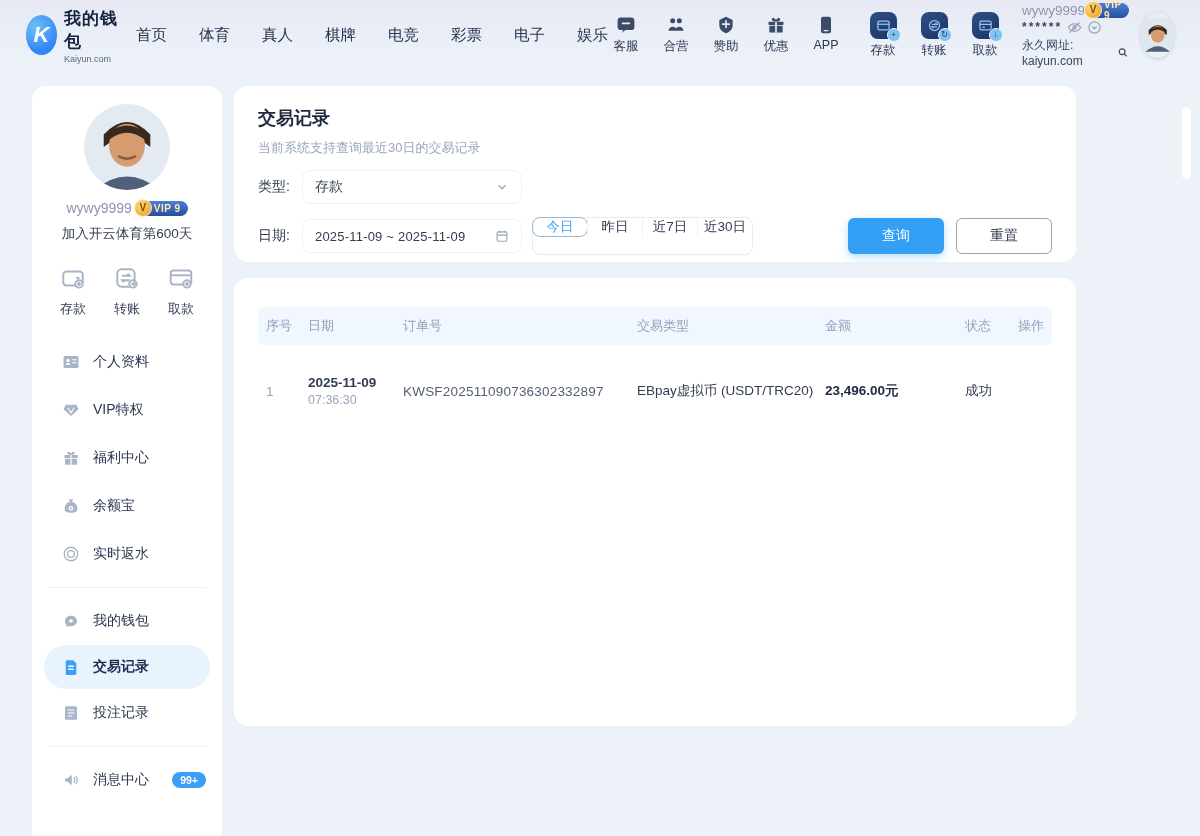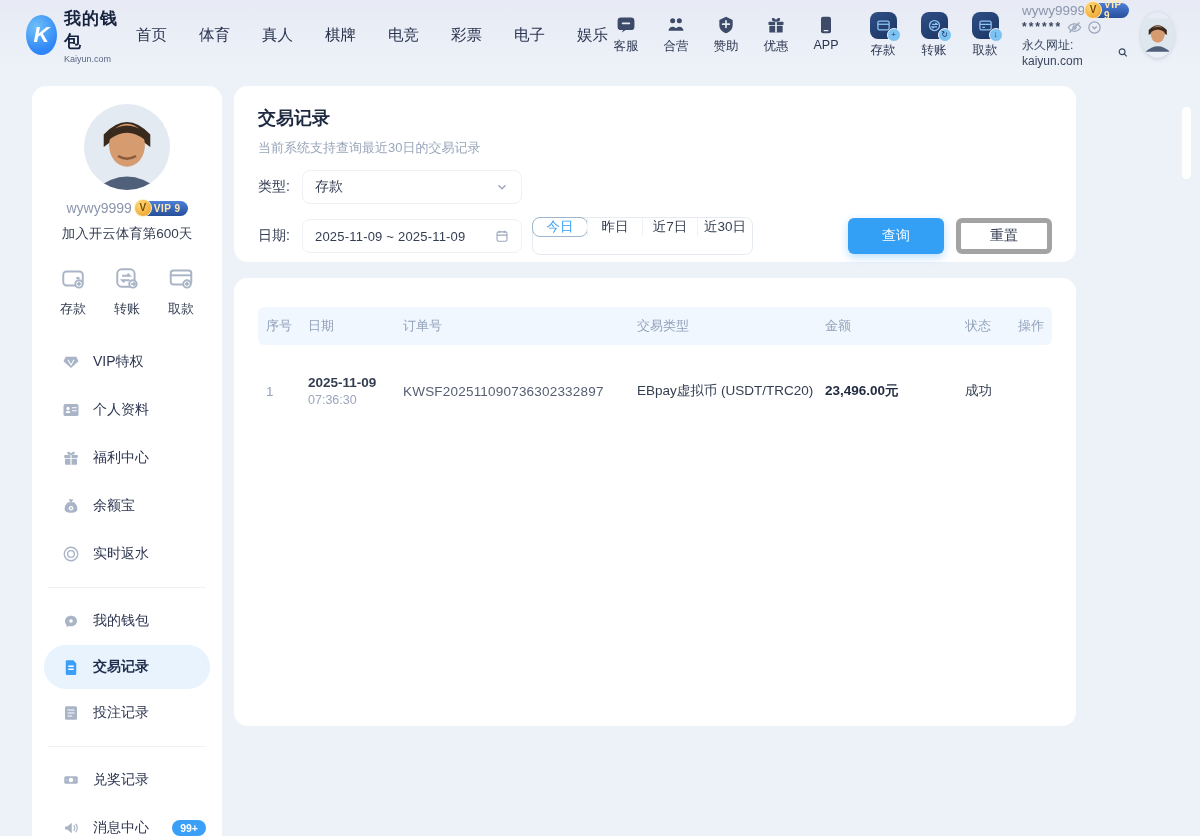--- a/index.html
+++ b/index.html
@@ -92,21 +92,21 @@
     align-items:flex-start;background:#fff;}
   .seg .tab{width:54px;display:flex;align-items:center;justify-content:center;
     font-size:13.5px;color:#333d52;cursor:pointer;border-left:1px solid #eef1f6;}
   .seg .tab:first-child{border-left:none;}
   .seg .tab.active{color:#3aa0f7;border:1px solid #9db6cd;border-radius:8px;margin:-1px;
     background:#fff;border-left:1px solid #9db6cd;}
   .btns{margin-left:auto;display:flex;gap:12px;}
   .btn{width:96px;height:36px;border-radius:6px;display:flex;align-items:center;justify-content:center;
     font-size:14px;cursor:pointer;box-sizing:border-box;}
   .btn.primary{background:#339ff5;color:#fff;box-shadow:0 3px 8px rgba(51,159,245,.35);}
-  .btn.ghost{background:#fff;border:5px solid #a3a3a3;color:#333d52;}
+  .btn.ghost{background:#fff;border:1px solid #a3a3a3;color:#333d52;}
   
   .table-card{position:absolute;left:234px;top:278px;width:842px;height:448px;background:#fff;
     border-radius:14px;box-sizing:border-box;padding:18px 24px;}
   .thead,.trow{display:grid;grid-template-columns:42px 95px 234px 188px 140px 53px auto;
     align-items:center;padding:0 8px;box-sizing:border-box;margin-top:11px;}
   .thead{background:#f0f7fe;height:38px;border-radius:6px;}
   .thead .th{font-size:13px;color:#93a2bb;}
   .trow{min-height:70px;}
   .td{font-size:13.5px;color:#333d52;}
   .td.idx{color:#98a3b8;}
@@ -301,36 +301,36 @@
           <circle cx="17.5" cy="17.5" r="3.4" fill="#fff"></circle>
           <path d="M17.5 15.8v3.4M15.8 17.5h3.4"></path>
         </svg>
       <div class="lbl">取款</div>
     </div>
   </div>
 
   <div class="menu">
     <div class="menu-item">
       <svg viewBox="0 0 24 24" fill="currentColor">
-          <path d="M5 5h14l3 6-10 9L2 11z"></path>
-          <path d="M8 9l4 7 4-7" stroke="#fff" stroke-width="1.4" fill="none"></path>
-        </svg>
-      <span class="lbl">VIP特权</span>
-    </div>
-    <div class="menu-item">
-      <svg viewBox="0 0 24 24" fill="currentColor">
           <rect x="2" y="4" width="20" height="16" rx="2.5"></rect>
           <circle cx="8" cy="10" r="2.2" fill="#fff"></circle>
           <path d="M5 16c0-2 1.4-3 3-3s3 1 3 3z" fill="#fff"></path>
           <path d="M14 9h5M14 13h5" stroke="#fff" stroke-width="1.6" stroke-linecap="round"></path>
         </svg>
       <span class="lbl">个人资料</span>
     </div>
     <div class="menu-item">
       <svg viewBox="0 0 24 24" fill="currentColor">
+          <path d="M5 5h14l3 6-10 9L2 11z"></path>
+          <path d="M8 9l4 7 4-7" stroke="#fff" stroke-width="1.4" fill="none"></path>
+        </svg>
+      <span class="lbl">VIP特权</span>
+    </div>
+    <div class="menu-item">
+      <svg viewBox="0 0 24 24" fill="currentColor">
           <rect x="3" y="8" width="18" height="4" rx="1"></rect>
           <rect x="4" y="13" width="16" height="8" rx="1"></rect>
           <path d="M12 8v13" stroke="#fff" stroke-width="1.6"></path>
           <path d="M7 5c0-2 3-2 5 1 2-3 5-3 5-1s-2 3-5 3-5-1-5-3z"></path>
         </svg>
       <span class="lbl">福利中心</span>
     </div>
     <div class="menu-item">
       <svg viewBox="0 0 24 24" fill="currentColor">
           <path d="M9 3h6l-2 4h-2z"></path>
@@ -367,28 +367,20 @@
     <div class="menu-item">
       <svg viewBox="0 0 24 24" fill="currentColor">
           <rect x="4" y="3" width="16" height="18" rx="2"></rect>
           <path d="M8 8h8M8 12h8M8 16h5" stroke="#fff" stroke-width="1.6" stroke-linecap="round"></path>
         </svg>
       <span class="lbl">投注记录</span>
     </div>
 
     <div class="menu-divider"></div>
 
-    <div class="menu-item">
-      <svg viewBox="0 0 24 24" fill="currentColor">
-          <rect x="3" y="7" width="18" height="10" rx="2"></rect>
-          <circle cx="12" cy="12" r="3" fill="#fff"></circle>
-          <path d="M6 12h1M17 12h1" stroke="#fff" stroke-width="1.4"></path>
-        </svg>
-      <span class="lbl">兑奖记录</span>
-    </div>
     <div class="menu-item">
       <svg viewBox="0 0 24 24" fill="currentColor">
           <path d="M4 10v4h3l6 5V5l-6 5z"></path>
           <path d="M16 9c1.5 1.5 1.5 4.5 0 6M18.5 7c2.5 2.5 2.5 7.5 0 10" stroke="currentColor" stroke-width="1.6" fill="none" stroke-linecap="round"></path>
         </svg>
       <span class="lbl">消息中心</span>
       <span class="msg-badge">99+</span>
     </div>
   </div>
 </div>

